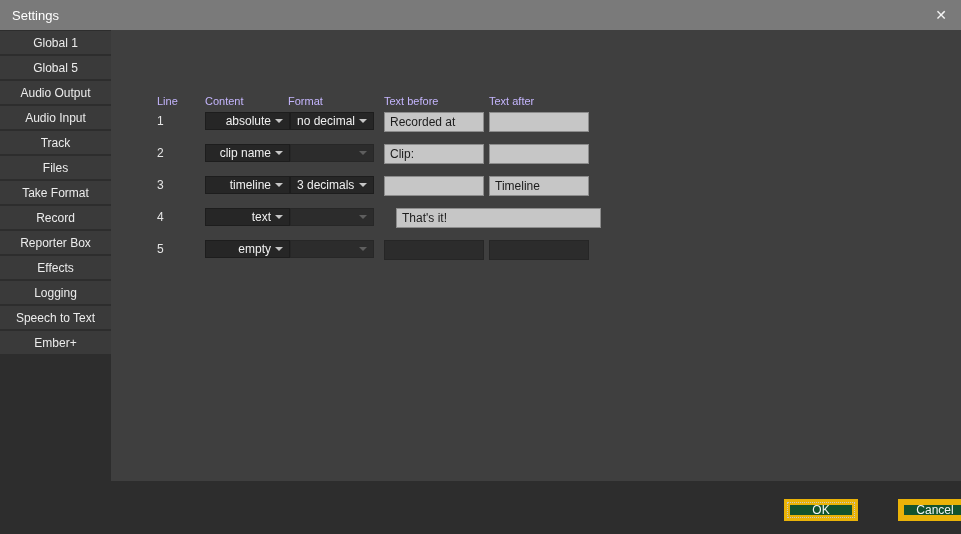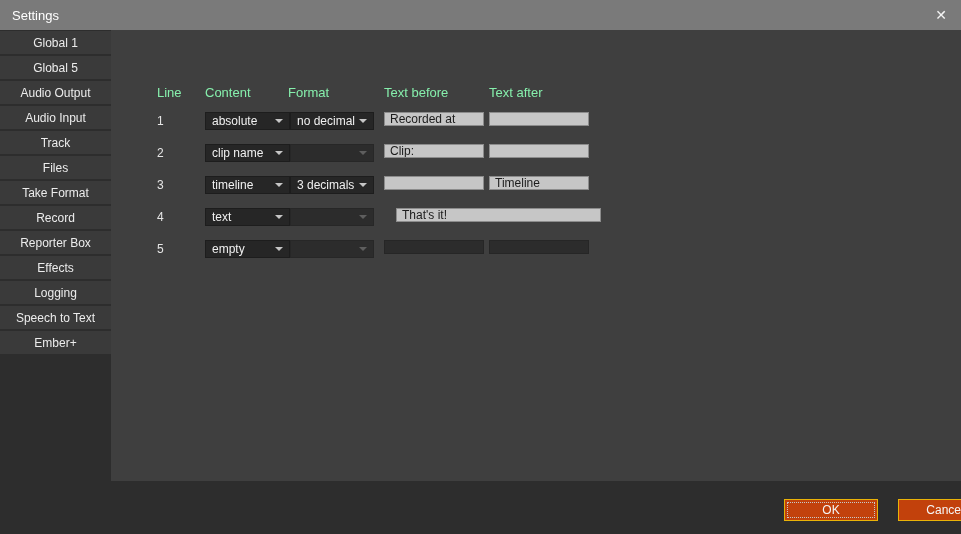--- a/index.html
+++ b/index.html
@@ -41,22 +41,22 @@
     cursor: default;
   }
   .side-item.selected { background: #3f3f3f; }
 
   
   .panel {
     position: absolute; left: 111px; top: 30px; width: 850px; height: 451px;
     background: #3f3f3f;
   }
   .col-head {
-    position: absolute; top: 55px; height: 15px;
-    color: #86efac; font-size: 13px; white-space: nowrap;
+    position: absolute; top: 65px; height: 15px;
+    color: #c4b5fd; font-size: 11px; white-space: nowrap;
   }
   .h-line  { left: 46px; }
   .h-content { left: 94px; }
   .h-format  { left: 177px; }
   .h-before  { left: 273px; }
   .h-after   { left: 378px; }
 
   .row { position: absolute; left: 0; width: 850px; height: 18px; }
   .row .linenum {
     position: absolute; left: 46px; top: 2px;
@@ -64,55 +64,55 @@
   }
   .dropdown {
     position: absolute; top: 0; height: 18px;
     background: #262626;
     border: 1px solid #1d1d1d;
     display: flex; align-items: center;
     padding: 0 6px;
     color: #f0f0f0; font-size: 12px;
     cursor: default;
   }
-  .dd-content { left: 94px; width: 85px; }
+  .dd-content { left: 94px; width: 85px; text-align: right; }
   .dd-format  { left: 179px; width: 84px; }
   .dd-label { flex: 1; white-space: nowrap; overflow: hidden; }
   .dd-arrow {
     width: 0; height: 0; margin-left: 4px;
     border-left: 4px solid transparent;
     border-right: 4px solid transparent;
     border-top: 4px solid #c6c6c6;
   }
   .dropdown.disabled { background: #2c2c2c; border-color: #272727; }
   .dropdown.disabled .dd-arrow { border-top-color: #5e5e5e; }
 
   .tfield {
-    position: absolute; top: 0; height: 14px;
+    position: absolute; top: 0; height: 20px;
     background: #c6c6c6;
     border: 1px solid #8c8c8c;
     color: #1c1c1c; font-size: 12px;
     font-family: "Liberation Sans", "DejaVu Sans", sans-serif;
     padding: 0 5px;
     outline: none;
   }
   .tf-before { left: 273px; width: 100px; }
   .tf-after  { left: 378px; width: 100px; }
   .tf-wide   { left: 285px; width: 205px; }
   .tfield.off { background: #2c2c2c; border-color: #262626; }
 
   
   .footer {
     position: absolute; left: 0; top: 481px; width: 961px; height: 53px;
     background: #2d2d2d;
   }
   .btn {
-    position: absolute; top: 18px; width: 94px; height: 22px;
-    background: #c2410c;
-    border: 1px solid #eab308;
+    position: absolute; top: 18px; width: 74px; height: 22px;
+    background: #14532d;
+    border: 6px solid #eab308;
     color: #f5f5f5; font-size: 12px;
     display: flex; align-items: center; justify-content: center;
     cursor: default;
   }
   .btn-ok { left: 784px; outline: 1px dotted #c8c8c8; outline-offset: -4px; }
   .btn-cancel { left: 874px; margin-left: 24px; }
 </style>
 </head>
 <body>
 

